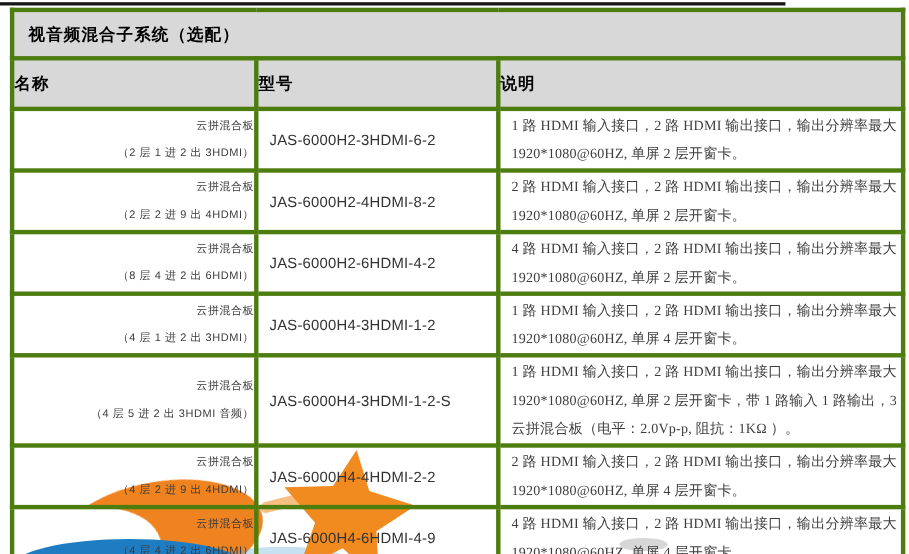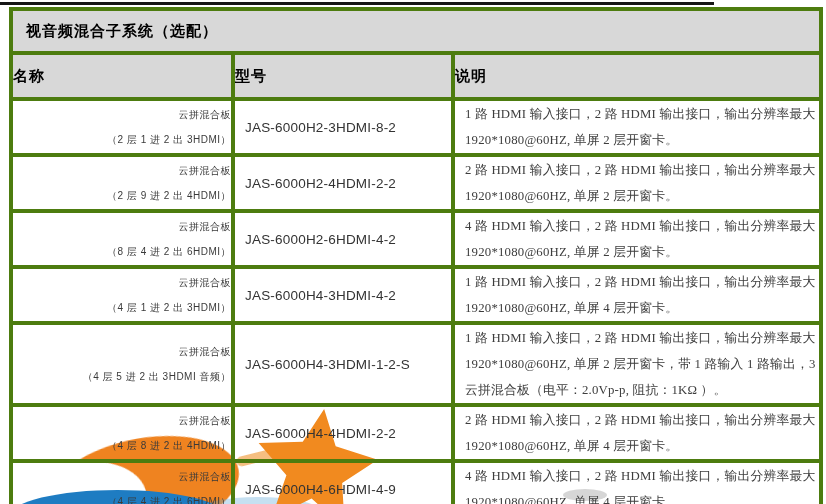--- a/index.html
+++ b/index.html
@@ -79,33 +79,33 @@
       <th>名称</th>
       <th>型号</th>
       <th>说明</th>
     </tr>
 
     <tr class="h-std">
       <td class="c-name">
         <div>云拼混合板</div>
         <div>（2 层 1 进 2 出 3HDMI）</div>
       </td>
-      <td class="c-model">JAS-6000H2-3HDMI-8-2</td>
+      <td class="c-model">JAS-6000H2-3HDMI-6-2</td>
       <td class="c-desc">
         <div class="dl">1 路 HDMI 输入接口，2 路 HDMI 输出接口，输出分辨率最大</div>
         <div class="dl">1920*1080@60HZ, 单屏 2 层开窗卡。</div>
       </td>
     </tr>
 
     <tr class="h-std">
       <td class="c-name">
         <div>云拼混合板</div>
-        <div>（2 层 9 进 2 出 4HDMI）</div>
+        <div>（2 层 2 进 9 出 4HDMI）</div>
       </td>
-      <td class="c-model">JAS-6000H2-4HDMI-2-2</td>
+      <td class="c-model">JAS-6000H2-4HDMI-8-2</td>
       <td class="c-desc">
         <div class="dl">2 路 HDMI 输入接口，2 路 HDMI 输出接口，输出分辨率最大</div>
         <div class="dl">1920*1080@60HZ, 单屏 2 层开窗卡。</div>
       </td>
     </tr>
 
     <tr class="h-std">
       <td class="c-name">
         <div>云拼混合板</div>
         <div>（8 层 4 进 2 出 6HDMI）</div>
@@ -115,21 +115,21 @@
         <div class="dl">4 路 HDMI 输入接口，2 路 HDMI 输出接口，输出分辨率最大</div>
         <div class="dl">1920*1080@60HZ, 单屏 2 层开窗卡。</div>
       </td>
     </tr>
 
     <tr class="h-std">
       <td class="c-name">
         <div>云拼混合板</div>
         <div>（4 层 1 进 2 出 3HDMI）</div>
       </td>
-      <td class="c-model">JAS-6000H4-3HDMI-4-2</td>
+      <td class="c-model">JAS-6000H4-3HDMI-1-2</td>
       <td class="c-desc">
         <div class="dl">1 路 HDMI 输入接口，2 路 HDMI 输出接口，输出分辨率最大</div>
         <div class="dl">1920*1080@60HZ, 单屏 4 层开窗卡。</div>
       </td>
     </tr>
 
     <tr class="h-tall">
       <td class="c-name">
         <div>云拼混合板</div>
         <div>（4 层 5 进 2 出 3HDMI 音频）</div>
@@ -138,21 +138,21 @@
       <td class="c-desc">
         <div class="dl">1 路 HDMI 输入接口，2 路 HDMI 输出接口，输出分辨率最大</div>
         <div class="dl">1920*1080@60HZ, 单屏 2 层开窗卡，带 1 路输入 1 路输出，3.5mm</div>
         <div class="dl">云拼混合板（电平：2.0Vp-p, 阻抗：1KΩ ）。</div>
       </td>
     </tr>
 
     <tr class="h-std">
       <td class="c-name">
         <div>云拼混合板</div>
-        <div>（4 层 8 进 2 出 4HDMI）</div>
+        <div>（4 层 2 进 9 出 4HDMI）</div>
       </td>
       <td class="c-model">JAS-6000H4-4HDMI-2-2</td>
       <td class="c-desc">
         <div class="dl">2 路 HDMI 输入接口，2 路 HDMI 输出接口，输出分辨率最大</div>
         <div class="dl">1920*1080@60HZ, 单屏 4 层开窗卡。</div>
       </td>
     </tr>
 
     <tr class="h-last">
       <td class="c-name">

